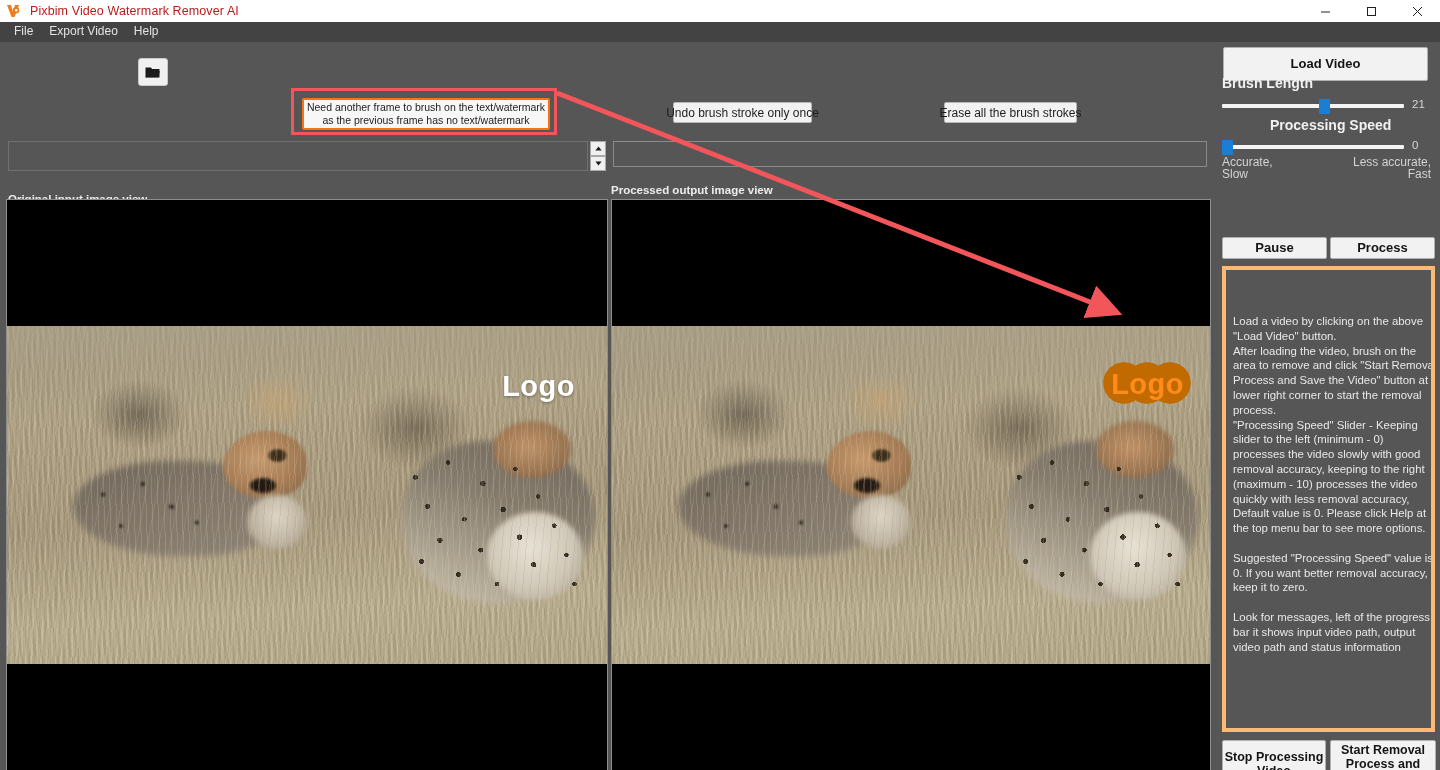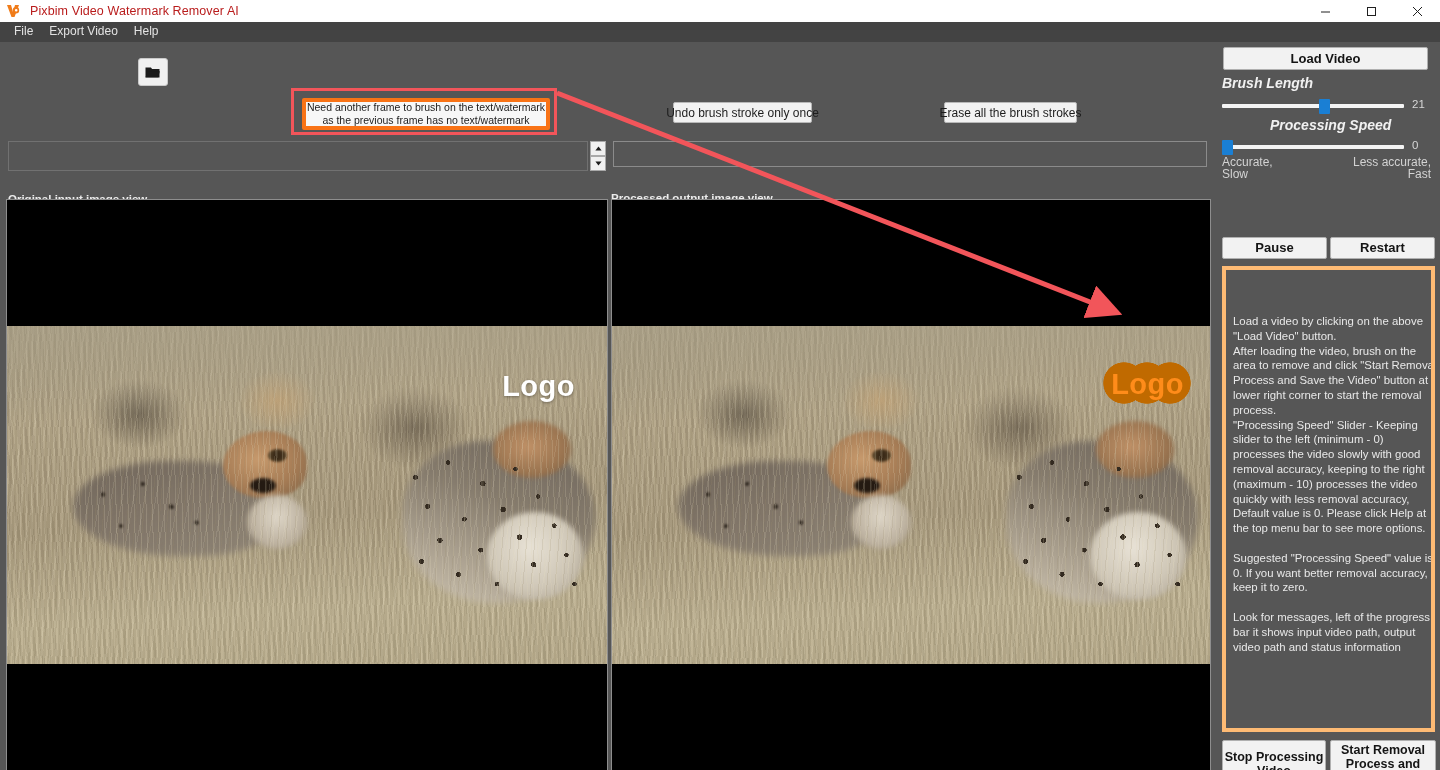--- a/index.html
+++ b/index.html
@@ -116,21 +116,21 @@
     width: 266px; height: 47px;
     border: 3px solid #f2555a;
     box-sizing: border-box;
     background: transparent;
   }
   .tooltip-box {
     position: absolute;
     left: 8px; top: 7px;
     width: 248px; height: 32px;
     background: #f7f7f7;
-    border: 4px solid #f97316;
+    border: 2px solid #f97316;
     border-radius: 2px;
     box-sizing: border-box;
     display: flex; flex-direction: column;
     align-items: center; justify-content: center;
     color: #1c1c1c;
     font-size: 10.5px;
     line-height: 13px;
     text-align: center;
   }
 
@@ -173,21 +173,21 @@
 
   
   .view-label {
     position: absolute;
     color: #ececec;
     font-size: 11.5px;
     font-weight: bold;
     white-space: nowrap;
   }
   #label-left  { left: 8px;   top: 151px; }
-  #label-right { left: 611px; top: 150px; }
+  #label-right { left: 611px; top: 142px; }
 
   
   .img-panel {
     position: absolute;
     background: #000000;
     border: 1px solid #8e8e8e;
     box-sizing: border-box;
     overflow: hidden;
   }
   #panel-left  { left: 6px;   top: 157px; width: 602px; height: 594px; }
@@ -363,41 +363,40 @@
     border: 1px solid #b0b0b0;
     border-radius: 2px;
     color: #141414;
     font-weight: bold;
     display: flex; align-items: center; justify-content: center;
     text-align: center;
     box-sizing: border-box;
     line-height: 14px;
   }
   #load-video-btn {
-    left: 10px; top: 5px; width: 205px; height: 23px;
+    left: 10px; top: 5px; width: 205px; height: 34px;
     font-size: 13px;
   }
   #pause-btn   { left: 9px;  top: 195px; width: 105px; height: 22px; font-size: 13px; }
   #restart-btn { left: 117px; top: 195px; width: 105px; height: 22px; font-size: 13px; }
   #stop-btn {
     left: 9px; top: 698px; width: 104px; height: 47px;
     font-size: 12.5px; flex-direction: column;
   }
   #start-btn {
     left: 117px; top: 698px; width: 106px; height: 47px;
     font-size: 12.5px; flex-direction: column;
   }
 
   .side-heading {
     position: absolute;
     color: #f1f1f1;
     font-size: 14px;
     font-weight: bold;
     white-space: nowrap;
-    font-style: italic;
   }
   #brush-heading { left: 9px; top: 33px; }
   #speed-heading { left: 9px; top: 75px; margin-left: 48px; }
 
   .slider-row { position: absolute; left: 9px; width: 210px; height: 16px; }
   #brush-slider-row { top: 56px; }
   #speed-slider-row { top: 97px; }
   .slider-track {
     position: absolute;
     left: 0; top: 6px;
@@ -597,21 +596,21 @@
       <div class="slider-thumb" id="speed-thumb" style="left: 0px;"></div>
       <div class="slider-value">0</div>
     </div>
 
     <div class="scale-label" id="scale-left">Accurate,
 Slow</div>
     <div class="scale-label" id="scale-right">Less accurate,
 Fast</div>
 
     <div class="side-btn" id="pause-btn">Pause</div>
-    <div class="side-btn" id="restart-btn">Restart</div>
+    <div class="side-btn" id="restart-btn">Process</div>
 
     <div class="info-panel">
       <div class="info-text">Load a video by clicking on the above "Load Video" button.
 After loading the video, brush on the area to remove and click "Start Removal Process and Save the Video" button at lower right corner to start the removal process.
 "Processing Speed" Slider - Keeping slider to the left (minimum - 0) processes the video slowly with good removal accuracy, keeping to the right (maximum - 10) processes the video quickly with less removal accuracy, Default value is 0. Please click Help at the top menu bar to see more options.
 
 Suggested "Processing Speed" value is 0. If you want better removal accuracy, keep it to zero.
 
 Look for messages, left of the progress bar it shows input video path, output video path and status information</div>
     </div>

